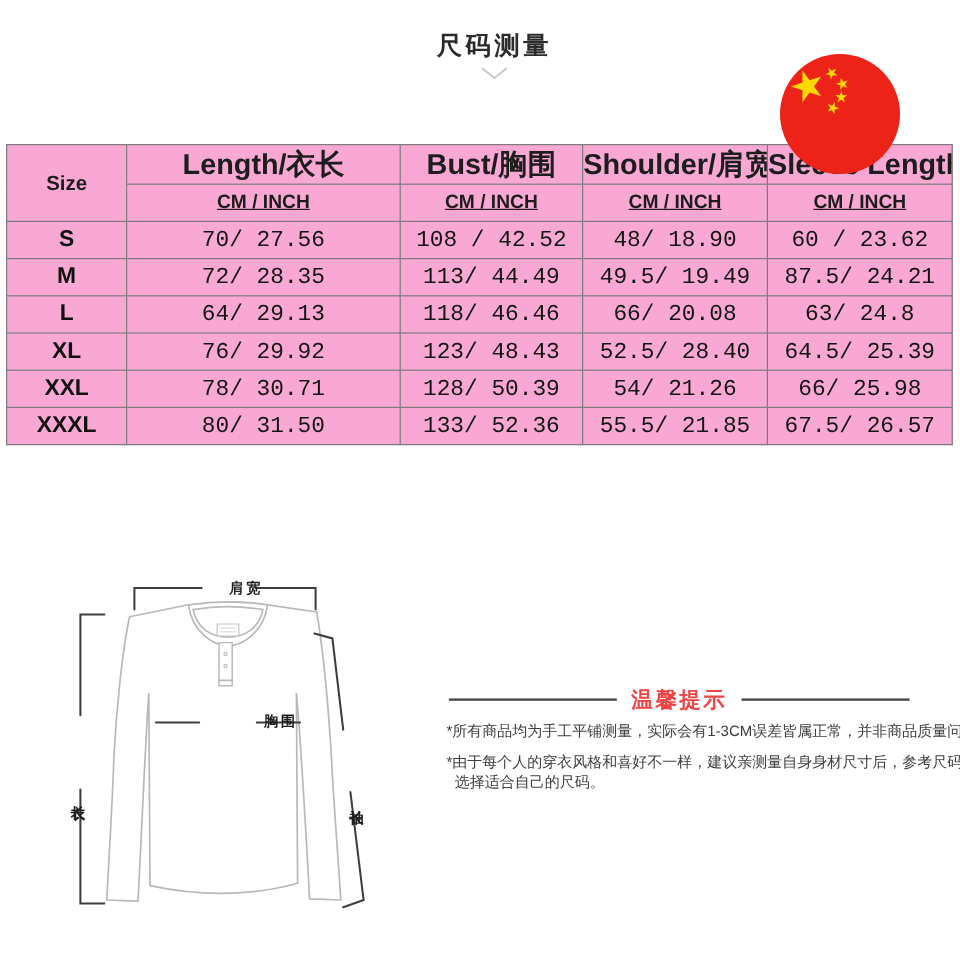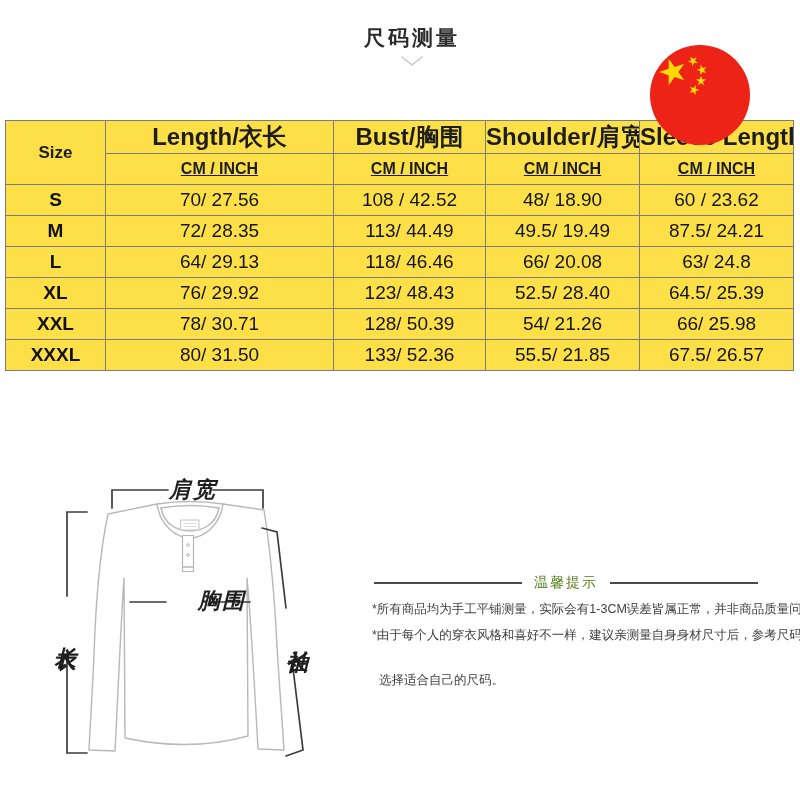--- a/index.html
+++ b/index.html
@@ -11,57 +11,57 @@
   .page-title{
     position:absolute;left:0;top:24px;width:824px;text-align:center;
     font-size:21px;font-weight:bold;letter-spacing:3px;color:#2b2b2b;
   }
   .chevron{position:absolute;left:401px;top:56px;}
   
   .flag{position:absolute;left:648px;top:42px;z-index:5;}
   
   table.size-table{
     position:absolute;left:5px;top:120px;width:788px;z-index:1;
-    border-collapse:collapse;table-layout:fixed;background:#fde047;
+    border-collapse:collapse;table-layout:fixed;background:#f9a8d4;
   }
   table.size-table th,table.size-table td{
     border:1px solid #7c7c7c;text-align:center;vertical-align:middle;
     padding:0;overflow:hidden;white-space:nowrap;
   }
   th.col-head{height:30px;font-size:24px;font-weight:bold;color:#1d1d1d;}
   th.unit-head{height:30px;font-size:16px;font-weight:bold;color:#1d1d1d;text-decoration:underline;}
   td.size-cell{font-size:19px;font-weight:bold;color:#111;}
-  td.val-cell{font-size:19px;font-weight:normal;color:#141414;}
+  td.val-cell{font-size:19px;font-weight:normal;color:#141414;font-family:Liberation Mono, monospace;}
   tr.data-row{height:31px;}
   
   .diag-label{
-    position:absolute;font-size:22px;font-weight:bold;color:#1f1f1f;
-    text-align:center;line-height:18px;letter-spacing:2px;z-index:2;font-style:italic;
+    position:absolute;font-size:12px;font-weight:bold;color:#1f1f1f;
+    text-align:right;line-height:18px;letter-spacing:2px;z-index:2;
   }
   .diag-label.vertical{
     writing-mode:vertical-rl;text-orientation:upright;
     letter-spacing:0;line-height:20px;height:64px;
   }
   .shirt-svg{position:absolute;left:50px;top:450px;z-index:1;}
   
   .tips-title-row{
     position:absolute;left:374px;top:572px;width:384px;height:22px;
     display:flex;align-items:center;gap:12px;z-index:2;
   }
   .tips-rule{flex:1;height:2px;background:#4a4a4a;}
   .tips-title{
-    font-size:14px;font-weight:normal;color:#4d7c0f;letter-spacing:2px;white-space:nowrap;
+    font-size:18px;font-weight:bold;color:#ef4444;letter-spacing:2px;white-space:nowrap;
   }
   .tip-line{
     position:absolute;font-size:12.5px;color:#3e3e3e;white-space:nowrap;z-index:2;
     letter-spacing:0;
   }
   .tip-1{left:372px;top:601px;}
   .tip-2{left:372px;top:627px;}
-  .tip-3{left:379px;top:672px;}
+  .tip-3{left:379px;top:644px;}
 </style>
 </head>
 <body>
 
 <div class="page-title">尺码测量</div>
 <svg class="chevron" width="22" height="12" viewBox="0 0 22 12">
   <polyline points="1,1 11,9 21,1" fill="none" stroke="#c8c8c8" stroke-width="1.6" stroke-linecap="round" stroke-linejoin="round"></polyline>
 </svg>
 
 <svg class="flag" width="104" height="104" viewBox="0 0 104 104">

